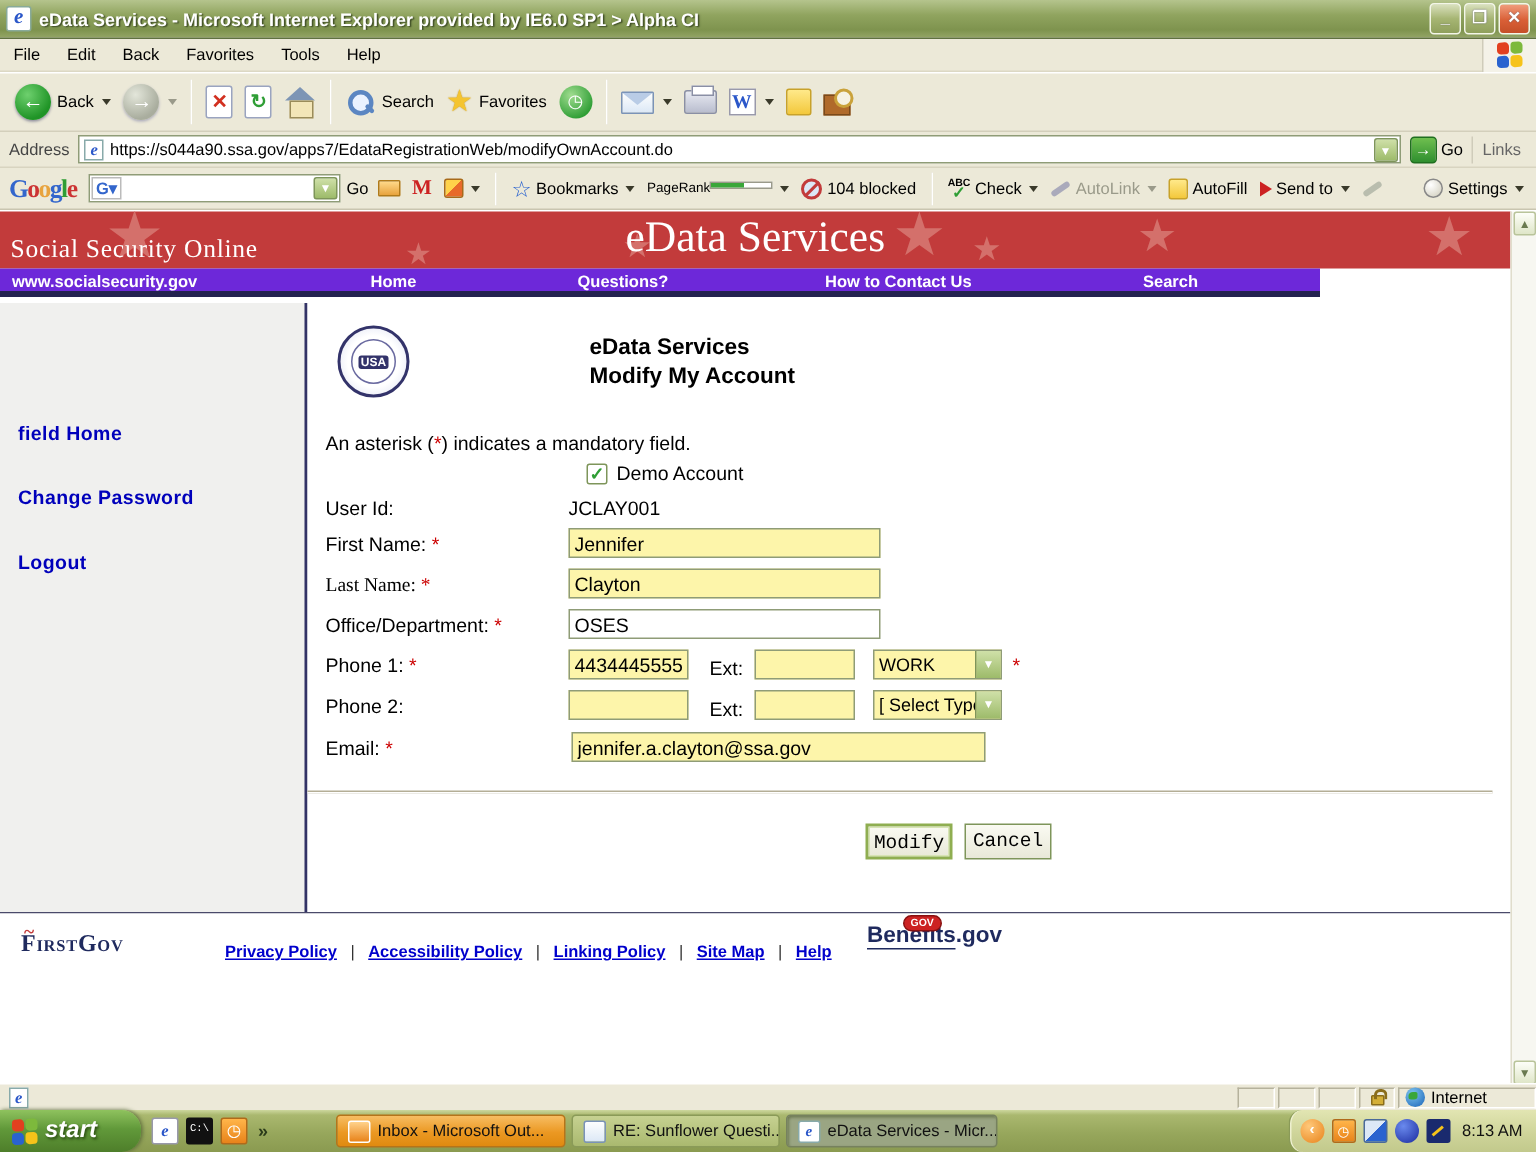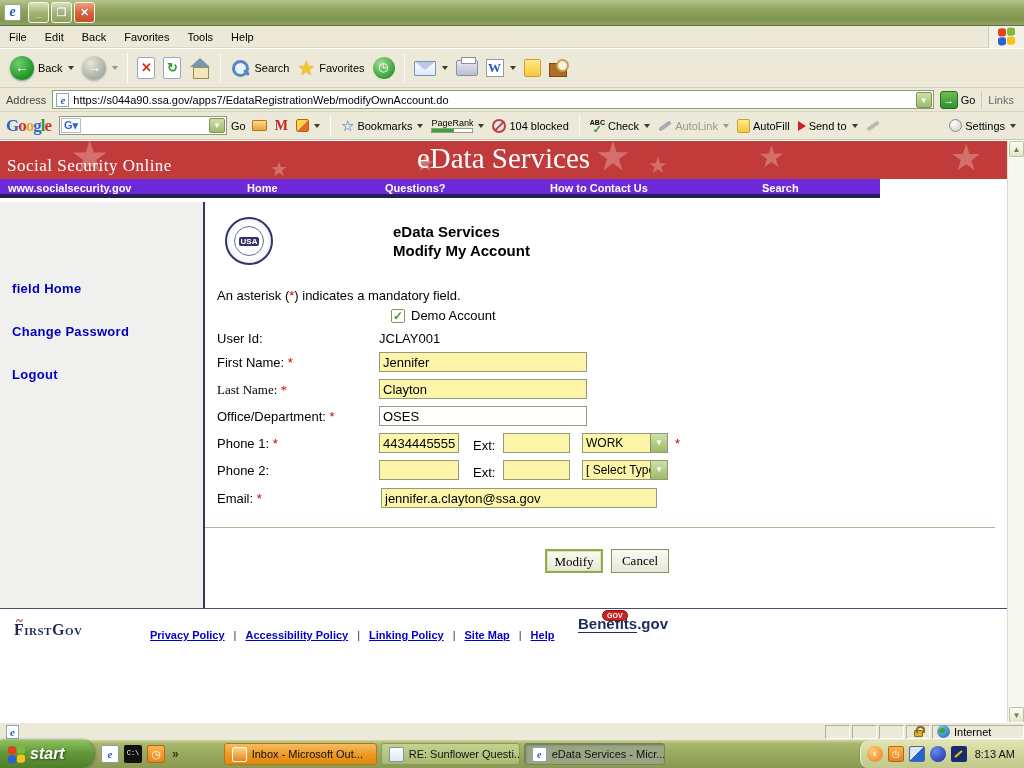--- a/index.html
+++ b/index.html
@@ -85,21 +85,21 @@
   .gsearch .gg { color:#3366cc; font-weight:bold; font-size:11px; border:1px solid #bbb; margin:1px; padding:0 2px; background:#fff; }
   .gsearch .sp { flex:1; }
   .gsel { width:16px; height:15px; background:linear-gradient(180deg,#cfe0a8,#9dbb6a); border:1px solid #7e955a; border-radius:2px; color:#fff; font-size:8px; line-height:14px; text-align:center; margin:1px; }
   .gsep { width:1px; height:22px; background:#cfcbb6; border-right:1px solid #fff; margin:0 4px; }
   .gitem { display:flex; align-items:center; gap:3px; padding:0 2px; white-space:nowrap; }
   .gitem.gray { color:#9a9a8a; }
   .genv { width:15px; height:11px; background:linear-gradient(180deg,#ffd98a,#e8a33d); border:1px solid #b07a1a; border-radius:1px; }
   .gm { color:#cc2222; font-family:"Liberation Serif",serif; font-weight:bold; font-size:14px; }
   .gapps { width:13px; height:13px; background:linear-gradient(135deg,#ffd24a 50%,#e86a2a 50%); border:1px solid #a86a1a; border-radius:2px; }
   .bstar { color:#2a63cf; font-size:15px; }
-  .prank { display:flex; flex-direction:column; align-items:center; line-height:9px; }
+  .prank { display:flex; flex-direction:row; line-height:9px; }
   .prank .txt { font-size:9px; }
   .prank .meter { width:42px; height:5px; border:1px solid #9a9a8a; background:#fff; }
   .prank .meter i { display:block; width:55%; height:100%; background:#3aa63a; }
   .blockic { width:14px; height:14px; border:2px solid #c23b3b; border-radius:50%; background:#dce8f6; position:relative; }
   .blockic::after { content:""; position:absolute; left:-1px; top:4px; width:13px; height:2px; background:#c23b3b; transform:rotate(-45deg); }
   .abc { display:flex; flex-direction:column; line-height:7px; align-items:center; }
   .abc .t { font-size:7px; font-weight:bold; }
   .abc .ck { color:#2f9e35; font-size:11px; font-weight:bold; }
   .wand { width:14px; height:4px; background:#aab; transform:rotate(-35deg); border-radius:2px; }
   .sendarrow { width:0; height:0; border-top:5px solid transparent; border-bottom:5px solid transparent; border-left:8px solid #cc2222; }
@@ -133,21 +133,21 @@
   .demo-row { position:absolute; left:186px; top:106px; display:flex; align-items:center; gap:6px; }
   .cbx { width:14px; height:14px; background:#fff; border:1px solid #7e955a; border-radius:2px; color:#2f9e35; font-size:12px; font-weight:bold; line-height:13px; text-align:center; }
   .frow { position:absolute; left:12px; white-space:nowrap; }
   .fval { position:absolute; }
   input.tf { height:20px; border:1px solid #8f9c77; font-size:13px; font-family:"Liberation Sans",sans-serif; padding:1px 3px; background:#fdf5aa; }
   input.tf.white { background:#fff; }
   .sel { position:absolute; height:20px; border:1px solid #8f9c77; background:#fdf5aa; display:flex; align-items:center; font-size:12px; }
   .sel .stext { flex:1; padding:0 3px; white-space:nowrap; overflow:hidden; }
   .sel .sbtn { width:17px; height:18px; background:linear-gradient(180deg,#cfe0a8,#9dbb6a); border-left:1px solid #7e955a; color:#fff; font-size:8px; line-height:17px; text-align:center; }
   .hrule { position:absolute; left:0px; top:325px; width:790px; height:2px; background:#b4ae96; border-bottom:1px solid #fff; }
-  .btn { position:absolute; top:347px; height:24px; background:linear-gradient(180deg,#fafaf2,#e8e8d8); border:1px solid #7e955a; font-size:13px; font-family:Liberation Serif, serif; text-align:center; line-height:21px; }
+  .btn { position:absolute; top:347px; height:24px; background:linear-gradient(180deg,#fafaf2,#e8e8d8); border:1px solid #7e955a; font-size:13px; font-family:Liberation Mono, monospace; text-align:center; line-height:21px;margin-left:32px; }
   .btn.modify { left:340px; width:58px; border:2px solid #8fae51; box-shadow:inset 0 0 0 1px #d7e4b4; }
   .btn.cancel { left:406px; width:58px; }
 
   .pfooter { position:absolute; left:0; top:468px; width:1007px; height:54px; background:#fff; }
   .firstgov { position:absolute; left:14px; top:12px; font-family:"Liberation Serif",serif; font-size:16px; color:#1f2a5e; font-weight:bold; font-variant:small-caps; letter-spacing:0.5px; }
   .firstgov::before { content:"~"; color:#c23b3b; font-size:13px; position:absolute; left:2px; top:-8px; }
   .flinks { position:absolute; left:150px; top:20px; font-size:11px; font-weight:bold; }
   .flinks a { color:#0000cc; text-decoration:underline; }
   .flinks .sep { color:#333; padding:0 9px; font-weight:normal; }
   .benefits { position:absolute; left:578px; top:6px; color:#1f2a5e; font-size:15px; font-weight:bold; font-family:"Liberation Sans",sans-serif; }
@@ -204,20 +204,21 @@
   .trayico.pen::after { content:""; position:absolute; left:3px; top:7px; width:9px; height:2px; background:#f6c31a; transform:rotate(-40deg); }
   .traytime { font-size:11px; color:#111; padding-left:3px; }
 </style>
 </head>
 <body>
 
 <div class="screen">
 
   <div class="titlebar">
     <span class="app-ico">e</span>
+    <span class="ttl">eData Services - Microsoft Internet Explorer provided by IE6.0 SP1 &gt; Alpha CI</span>
     <span class="winbtn">_</span>
     <span class="winbtn">❐</span>
     <span class="winbtn close">✕</span>
   </div>
 
   <div class="menubar">
     <span class="mi">File</span>
     <span class="mi">Edit</span>
     <span class="mi">Back</span>
     <span class="mi">Favorites</span>

